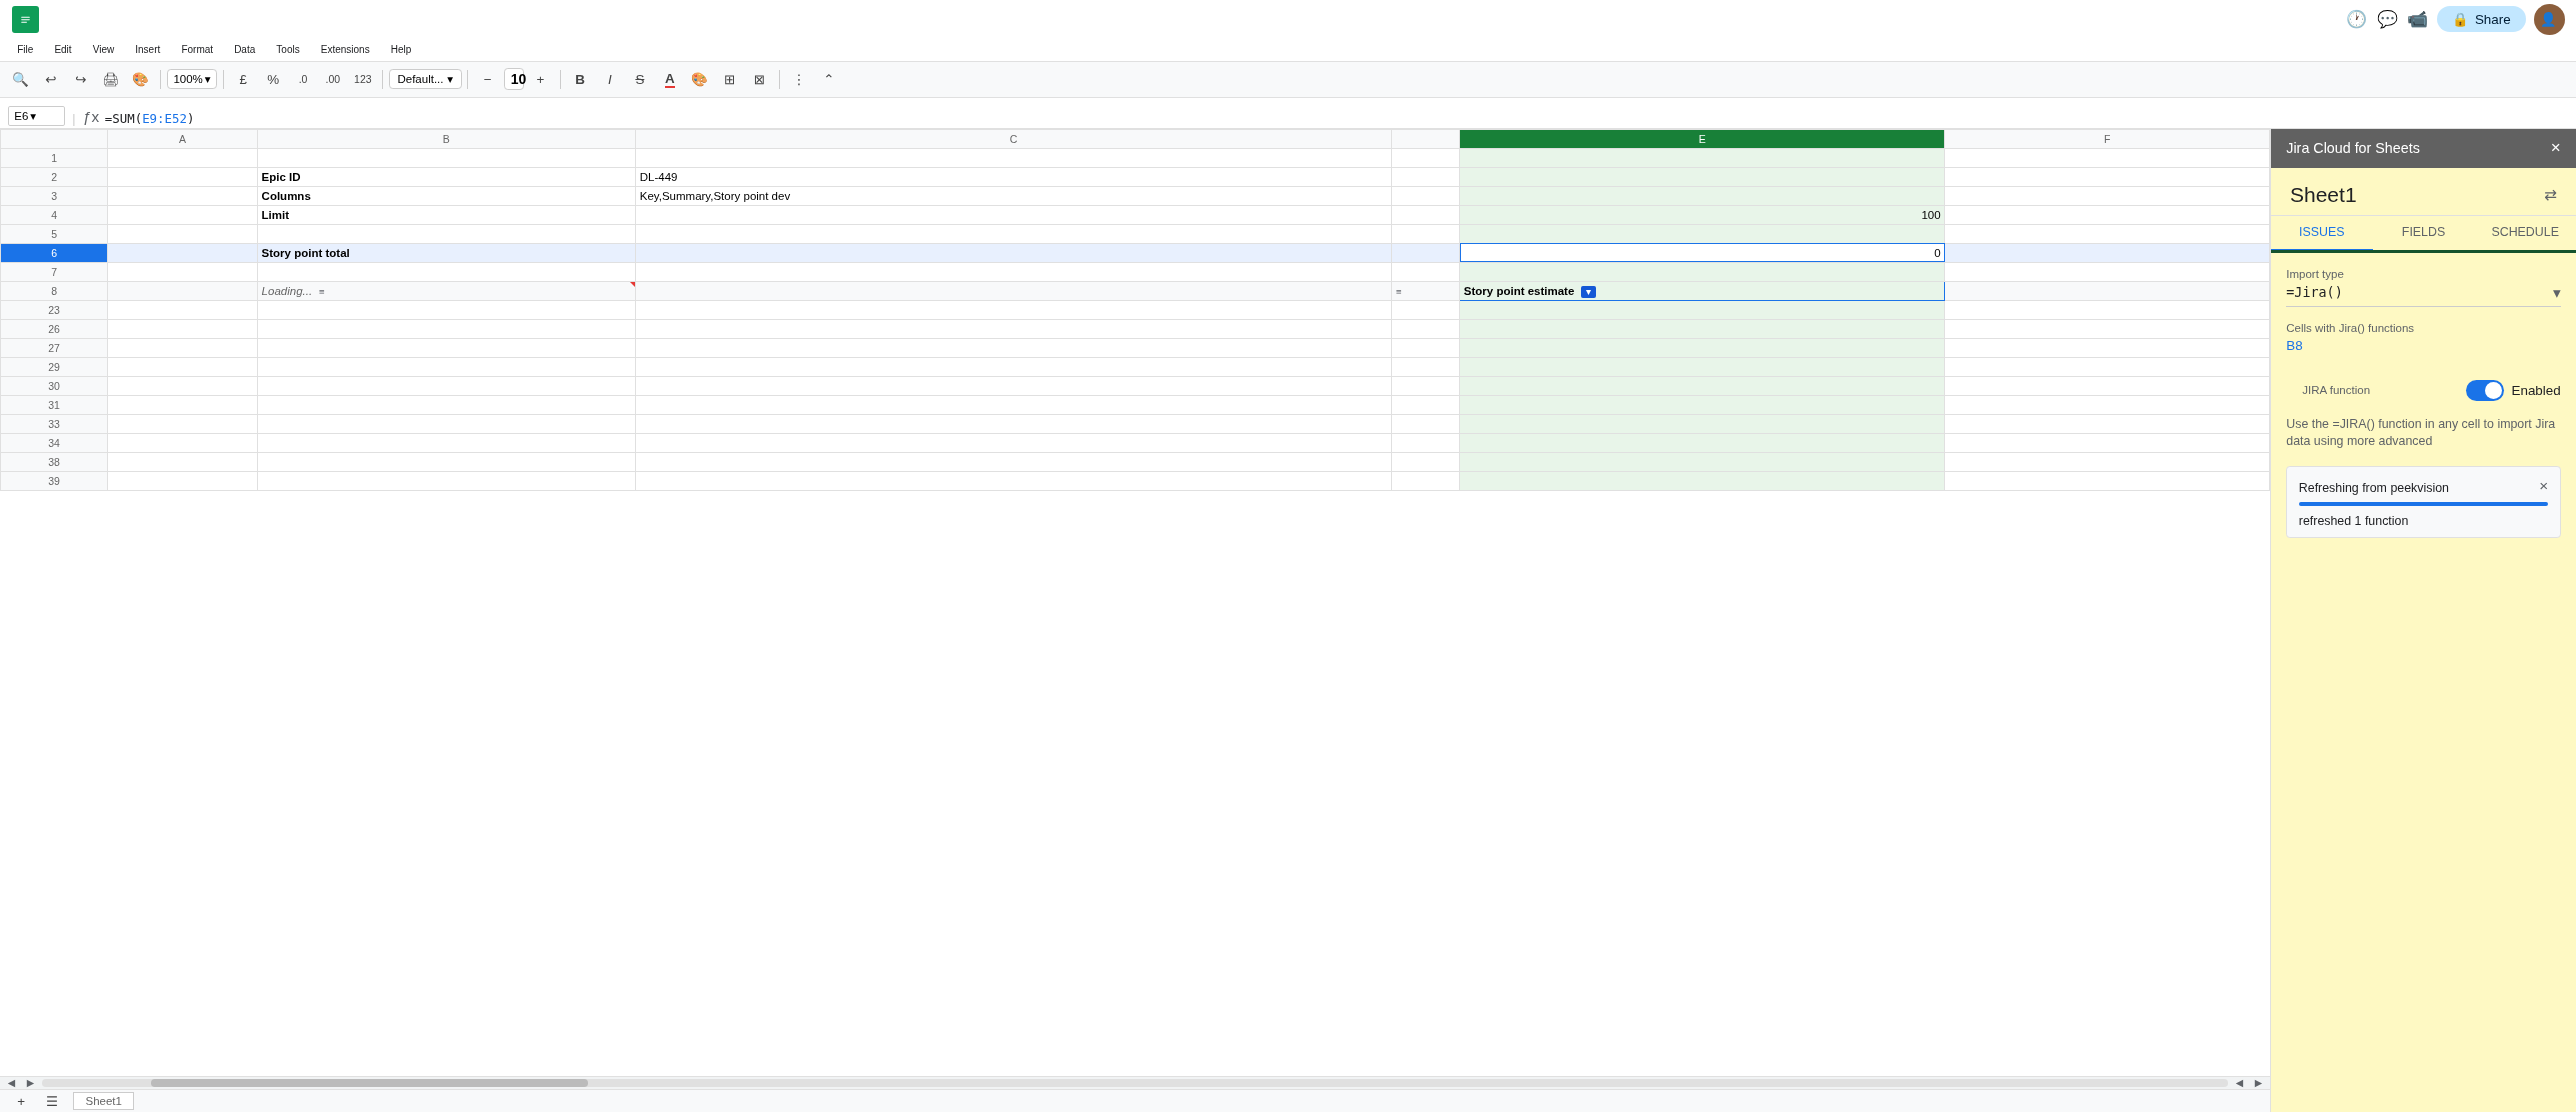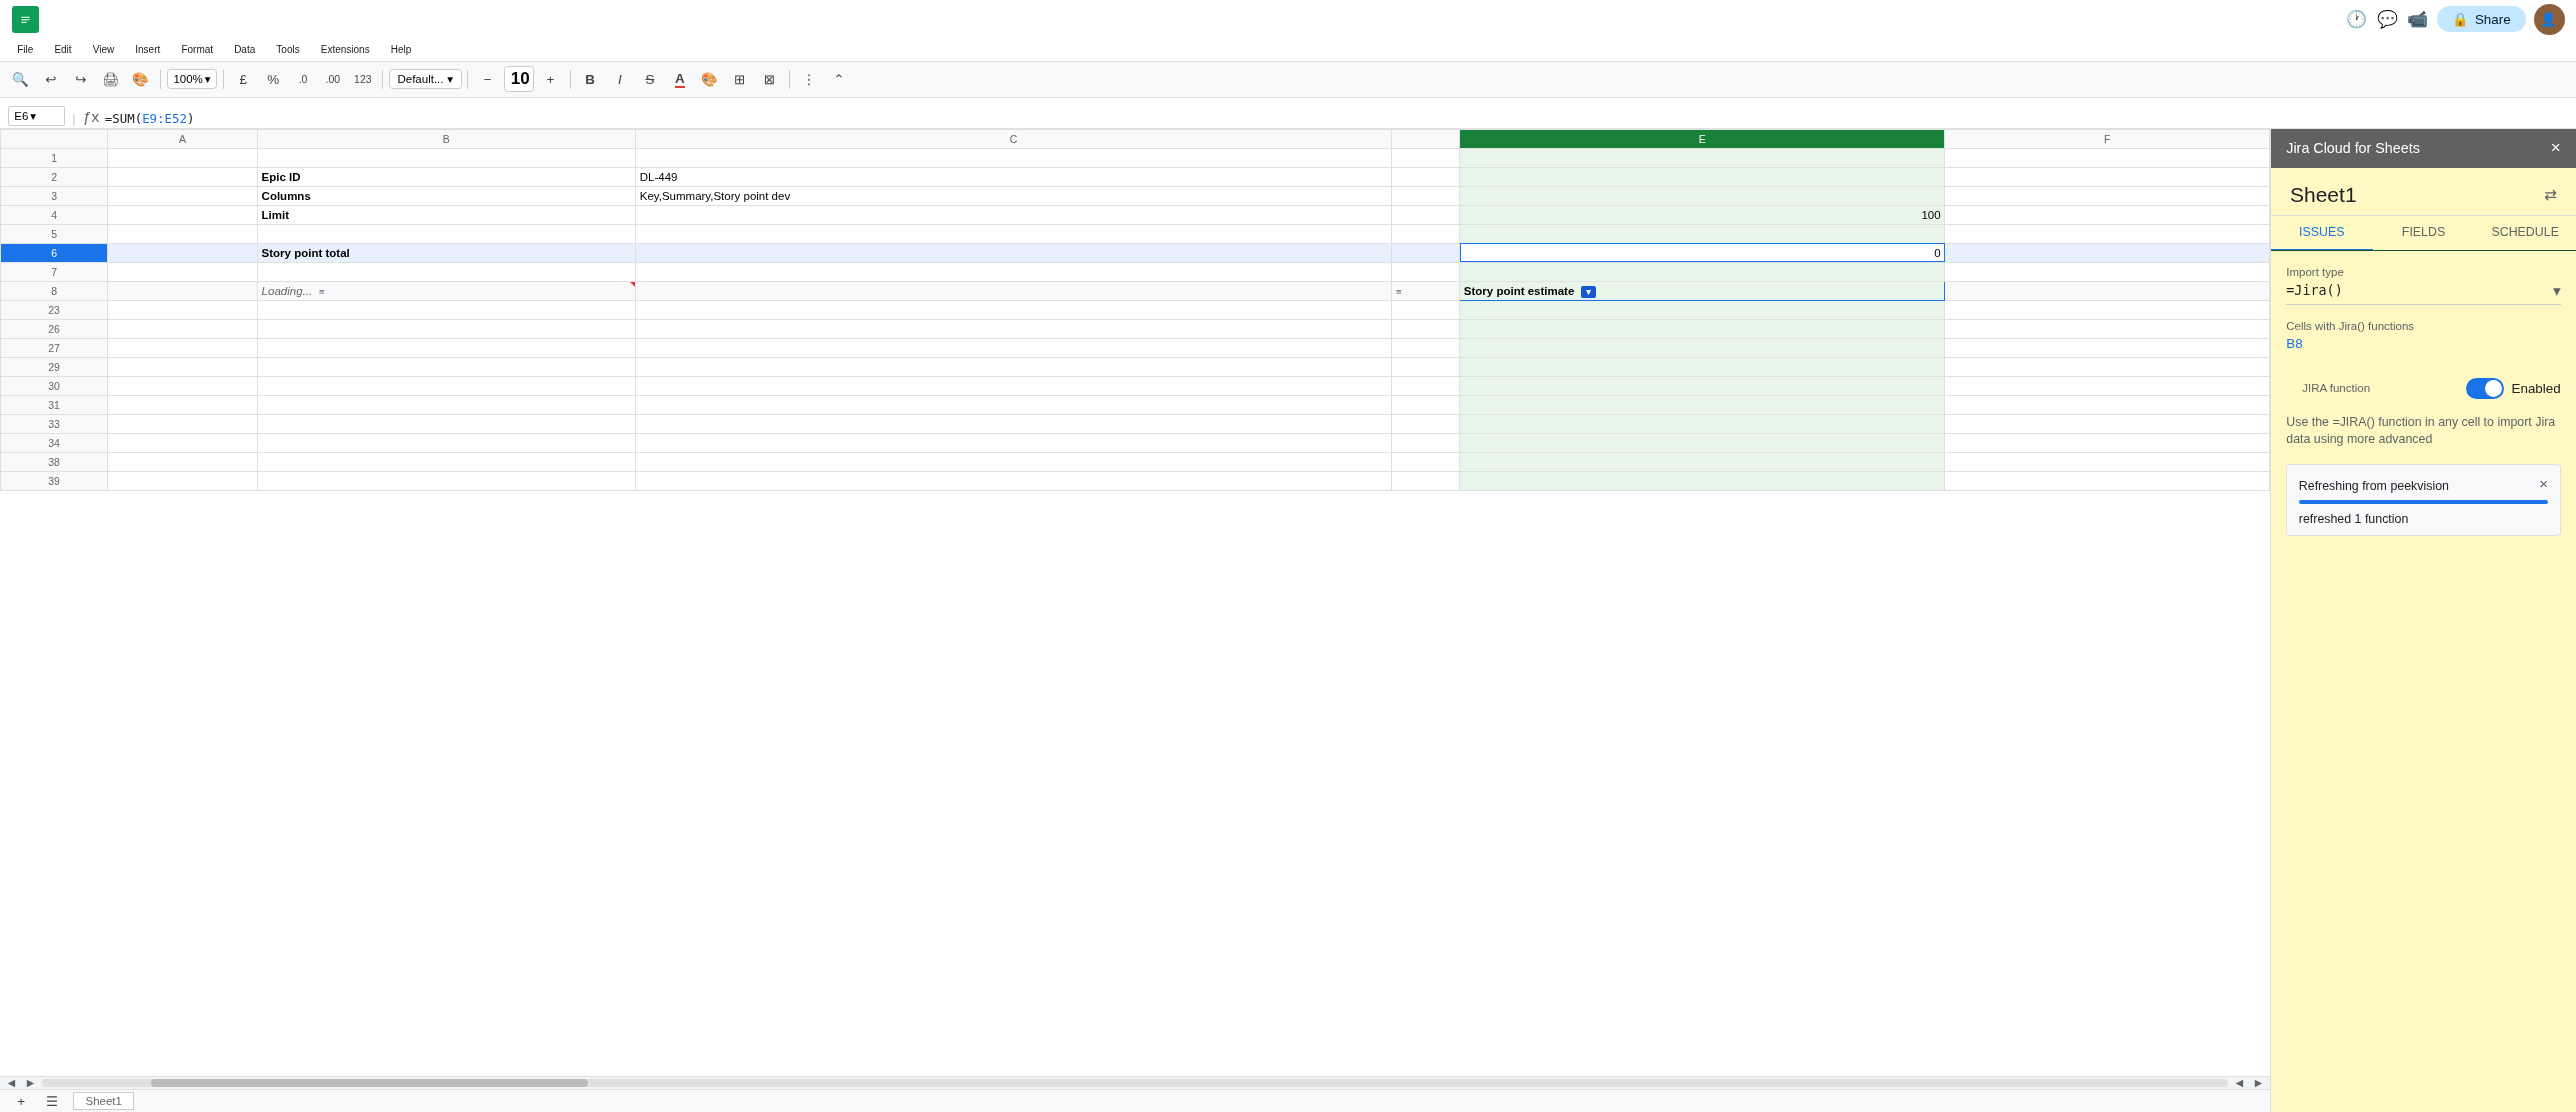--- a/index.html
+++ b/index.html
@@ -19,21 +19,21 @@
 
     
     .menu-bar { display: flex; align-items: center; padding: 1.9px 7.6px; gap: 1.9px; background: #fff; }
     .menu-item { padding: 3.8px 9.6px; border-radius: 3.8px; cursor: pointer; font-size: 10px; color: #202124; }
 
     
     .toolbar { display: flex; align-items: center; padding: 3.8px 7.6px; gap: 2.9px; background: #f8f9fa; border-top: 1px solid #e0e0e0; border-bottom: 1px solid #e0e0e0; flex-wrap: nowrap; }
     .tb-btn { width: 27px; height: 27px; display: flex; align-items: center; justify-content: center; border-radius: 3.8px; cursor: pointer; color: #444; font-size: 13.4px; border: none; background: transparent; flex-shrink: 0; }
     .tb-sep { width: 1px; height: 19px; background: #ccc; margin: 0 2.9px; flex-shrink: 0; }
     .zoom-control { border: 1px solid #ccc; border-radius: 3.8px; padding: 1.9px 5.7px; font-size: 11.5px; cursor: pointer; background: #fff; display: flex; align-items: center; gap: 1.9px; }
-    .font-size-box { border: 1px solid #ccc; border-radius: 3.8px; padding: 1.9px 5.7px; font-size: 17px; background: #fff; width: 30px; text-align: center; font-weight: bold; }
+    .font-size-box { border: 1px solid #ccc; border-radius: 3.8px; padding: 1.9px 5.7px; font-size: 14px; background: #fff; width: 20px; text-align: center; font-weight: bold; }
     .font-family { border: 1px solid #ccc; border-radius: 3.8px; padding: 1.9px 7.6px; font-size: 11.5px; cursor: pointer; background: #fff; display: flex; align-items: center; gap: 3.8px; }
     .bold-btn { font-weight: bold; }
     .italic-btn { font-style: italic; }
     .strike-btn { text-decoration: line-through; }
 
     
     .formula-bar { display: flex; align-items: flex-end; padding: 1.9px 7.6px; gap: 5.7px; border-bottom: 1px solid #e0e0e0; background: #fff; height: 31px; }
     .cell-ref { border: 1px solid #ccc; border-radius: 1.9px; padding: 1.9px 5.7px; font-size: 11.5px; min-width: 57px; text-align: center; cursor: pointer; display: flex; align-items: center; gap: 1.9px; }
     .formula-sep { color: #ccc; margin: 0 1.9px; }
     .formula-icon { color: #5f6368; font-size: 15.3px; cursor: pointer; }
@@ -61,21 +61,21 @@
 
     
     .bottom-bar { height: 23px; background: #f8f9fa; border-top: 1px solid #e0e0e0; display: flex; align-items: center; padding: 0 7.6px; font-size: 11.5px; color: #666; gap: 7.6px; }
     .sheet-tab { padding: 1.9px 11.5px; border: 1px solid #ccc; border-radius: 0; background: #fff; font-size: 11.5px; cursor: pointer; }
 
     
     .side-panel { width: 306px; min-width: 306px; border-left: 1px solid #e0e0e0; background: #fef9c3; display: flex; flex-direction: column; overflow: hidden; }
     .panel-header { background: #616161; color: white; display: flex; align-items: center; justify-content: space-between; padding: 9.6px 15.3px; font-size: 14.3px; font-weight: 500; flex-shrink: 0; }
     .panel-close { cursor: pointer; font-size: 17px; color: white; background: none; border: none; }
     .panel-sheet-title { padding: 15.3px 19px 7.6px; font-size: 21px; font-weight: 400; color: #202124; display: flex; align-items: center; justify-content: space-between; border-bottom: 1px solid #e0e0e0; flex-shrink: 0; }
-    .panel-tabs { display: flex; border-bottom: 1px solid #14532d; flex-shrink: 0; }
+    .panel-tabs { display: flex; border-bottom: 3px solid #14532d; flex-shrink: 0; }
     .panel-tab { flex: 1; text-align: center; padding: 9.6px 3.8px; font-size: 12.4px; cursor: pointer; color: #5f6368; border-bottom: 1.9px solid transparent; }
     .panel-tab.active { color: #1a73e8; border-bottom: 1.9px solid #1a73e8; }
     .panel-content { flex: 1; overflow-y: auto; padding: 15.3px; display: flex; flex-direction: column; gap: 15.3px; }
 
     .field-label { font-size: 11.5px; color: #5f6368; margin-bottom: 3.8px; }
     .field-value-link { font-size: 13.4px; color: #1a73e8; cursor: pointer; }
     .import-type-row { display: flex; align-items: center; border-bottom: 1px solid #ccc; padding-bottom: 3.8px; }
     .import-type-value { flex: 1; font-size: 13.4px; color: #202124; font-family: monospace; }
     .dropdown-arrow { color: #5f6368; font-size: 15.3px; cursor: pointer; }
 

